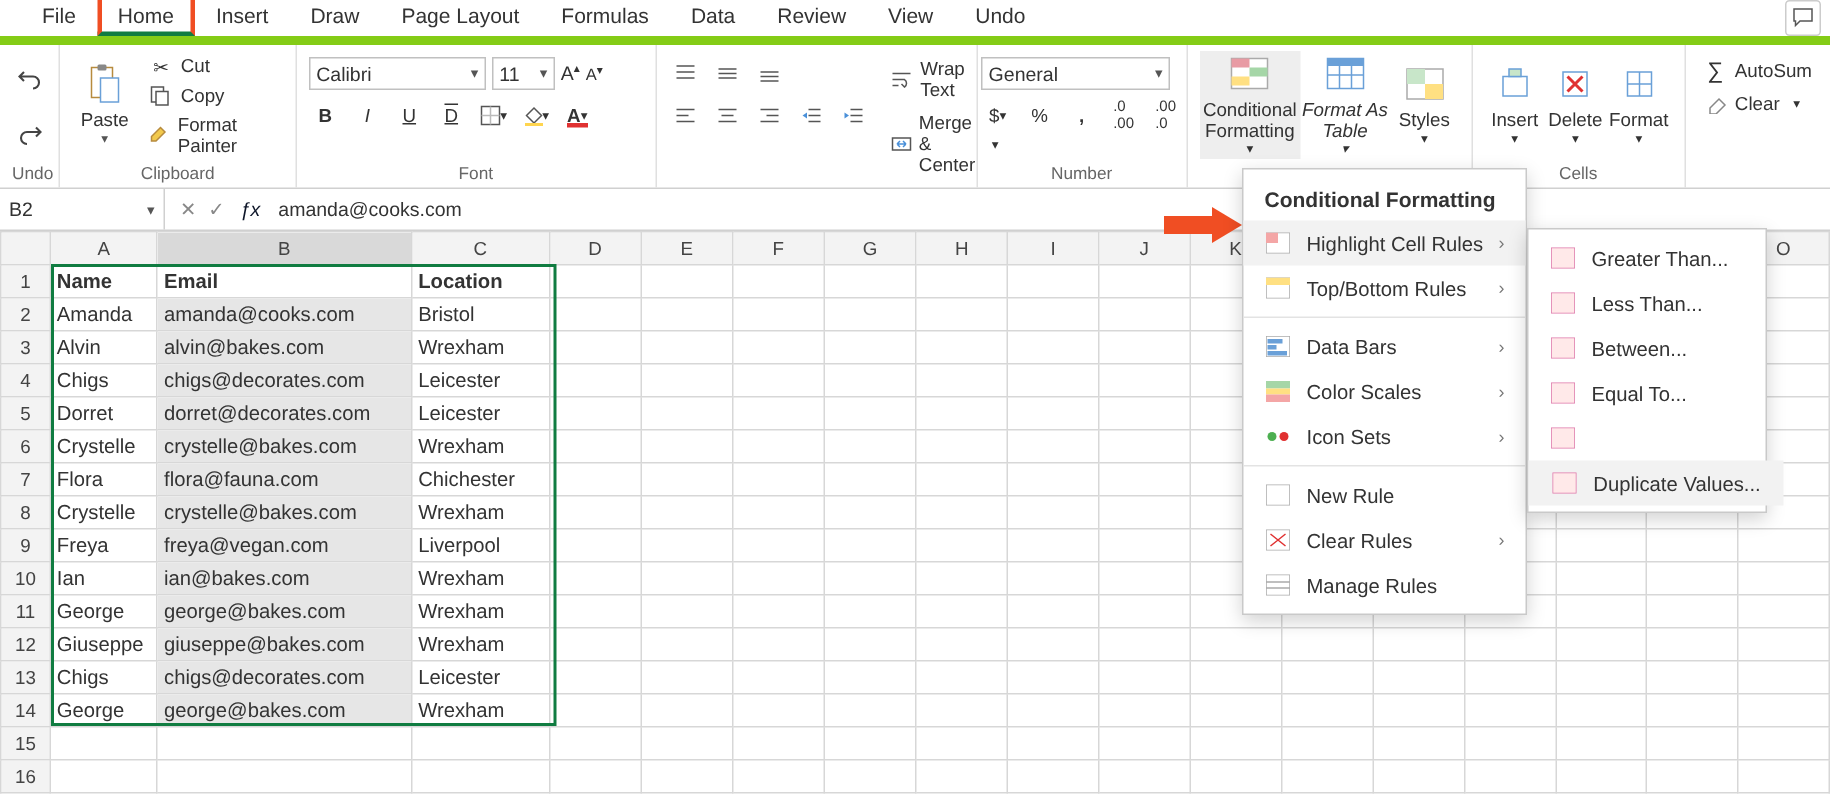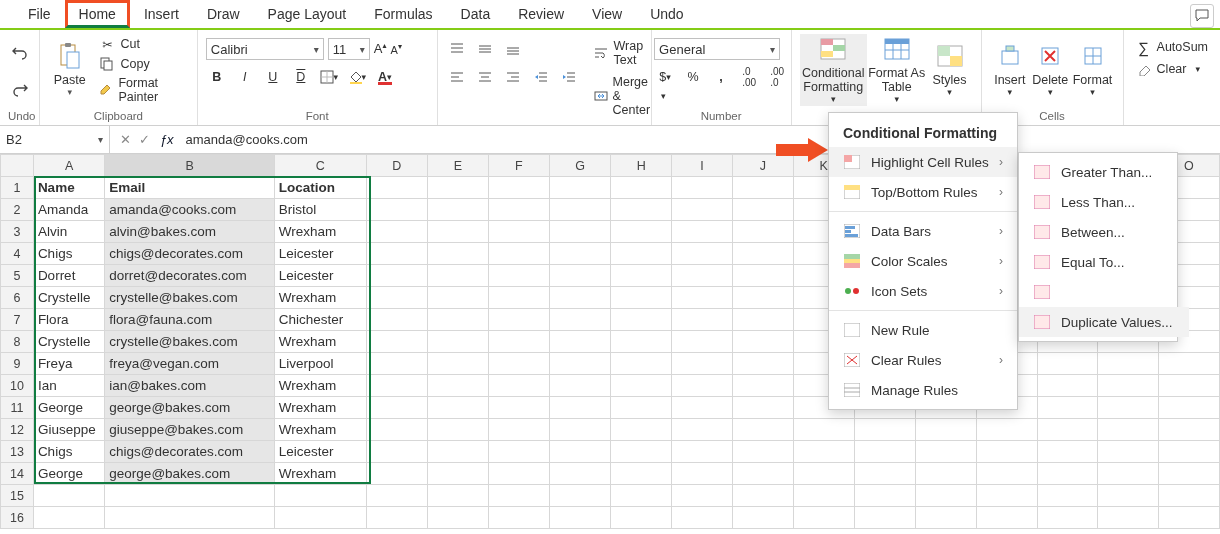--- a/index.html
+++ b/index.html
@@ -13,21 +13,21 @@
     height: 534px;
     overflow: hidden;
     position: relative;
   }
   
   .tabs {
     display: flex;
     align-items: flex-end;
     height: 30px;
     padding-left: 14px;
-    border-bottom: 2px solid #84cc16;
+    border-bottom: 6px solid #84cc16;
     font-size: 14px;
   }
   .tab {
     padding: 6px 14px 6px 14px;
     cursor: pointer;
   }
   .tab.active {
     border-bottom: 3px solid #107c41;
     font-weight: 400;
   }
@@ -116,21 +116,21 @@
   .menu {
     position:absolute; background:#fff; border:1px solid #c9c9c9;
     box-shadow:0 4px 12px rgba(0,0,0,0.18); padding:4px 0;
     font-size:13.5px; z-index:50;
   }
   .menu-title{ font-weight:600; padding:8px 14px 6px 14px; font-size:14px;}
   .menu-item {
     display:flex; align-items:center; gap:10px; padding:6px 14px;
     cursor:pointer; min-width:170px;
   }
-  .menu-item:hover, .menu-item.hover { background:#f2f2f2; }
+  .menu-item:hover, .menu-item.hover { background:#f2f2f2;justify-content:center; }
   .menu-item .m-ico{ width:18px; height:18px; display:flex;align-items:center;justify-content:center;}
   .menu-item .chev{ margin-left:auto; color:#777; font-size:12px;}
   .menu hr{border:none;border-top:1px solid #e3e3e3;margin:4px 0;}
   
   .arrow {
     position:absolute; height:0;
   }
   .arrow .shaft{
     position:absolute; height:12px; background:#f04e23;
   }
@@ -364,21 +364,21 @@
           <svg width="26" height="22" viewBox="0 0 26 22">
               <rect x="1" y="1" width="24" height="20" fill="#fff" stroke="#aaa"></rect>
               <rect x="1" y="1" width="12" height="6" fill="#e89ba4"></rect>
               <rect x="13" y="7" width="12" height="6" fill="#a5d6a7"></rect>
               <rect x="1" y="13" width="12" height="6" fill="#ffe082"></rect>
             </svg>
         </div>
         <span>Conditional Formatting</span>
           <span style="font-size:9px;">▾</span>
       </div>
-      <div class="big-btn" style="width:62px;">
+      <div class="big-btn" style="width:62px;font-style:italic;">
         <div class="icon-box">
           <svg width="26" height="22">
               <rect x="1" y="1" width="24" height="20" fill="#fff" stroke="#6aa0d8"></rect>
               <rect x="1" y="1" width="24" height="5" fill="#6aa0d8"></rect>
               <path stroke="#6aa0d8" d="M1 12h24M9 1v20M17 1v20"></path>
             </svg>
         </div>
         <span>Format As Table</span>
           <span style="font-size:9px;">▾</span>
       </div>

